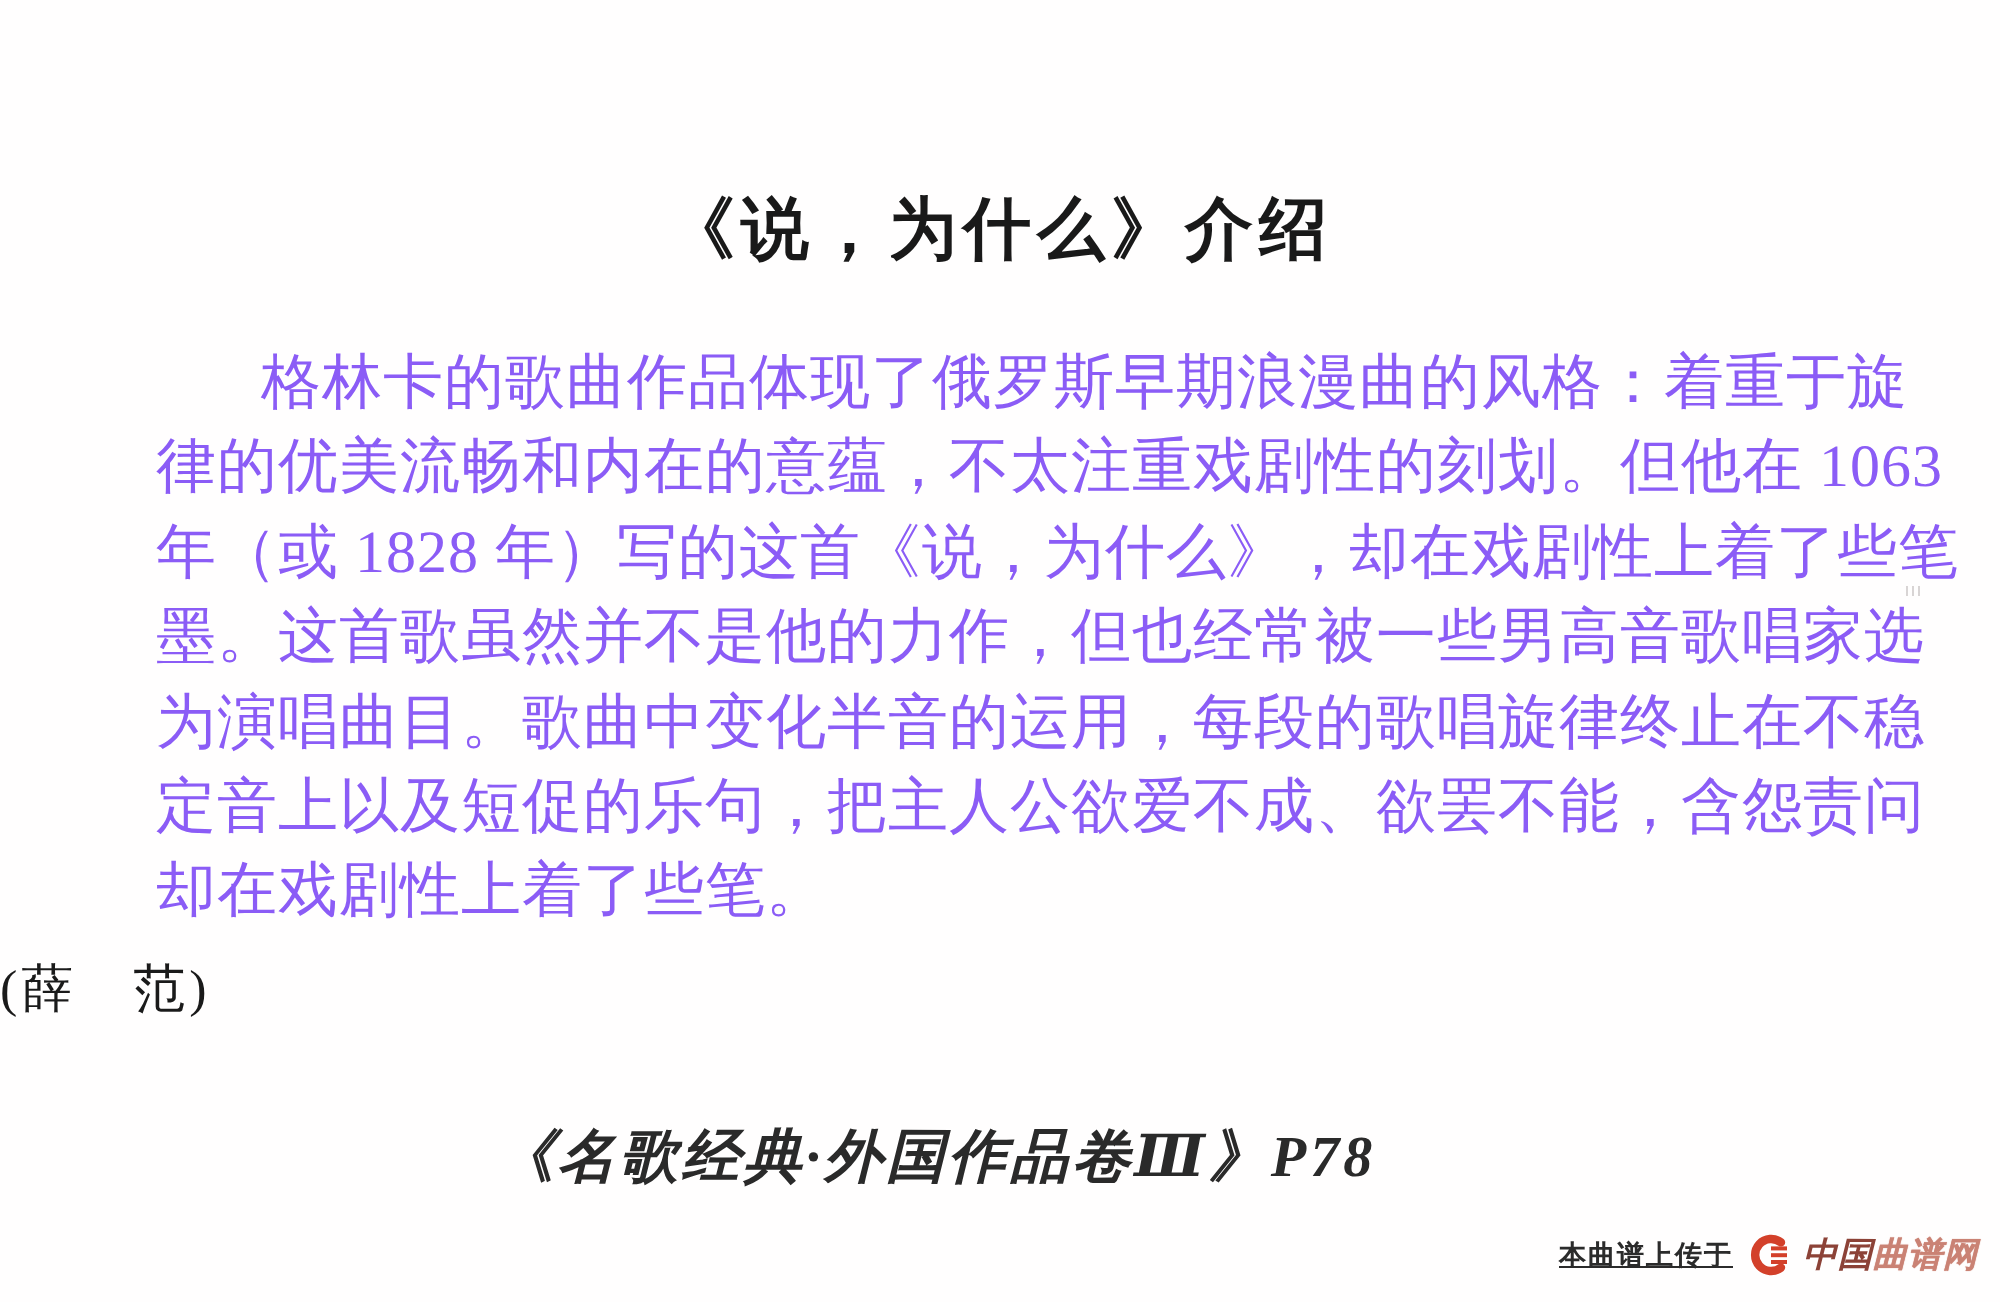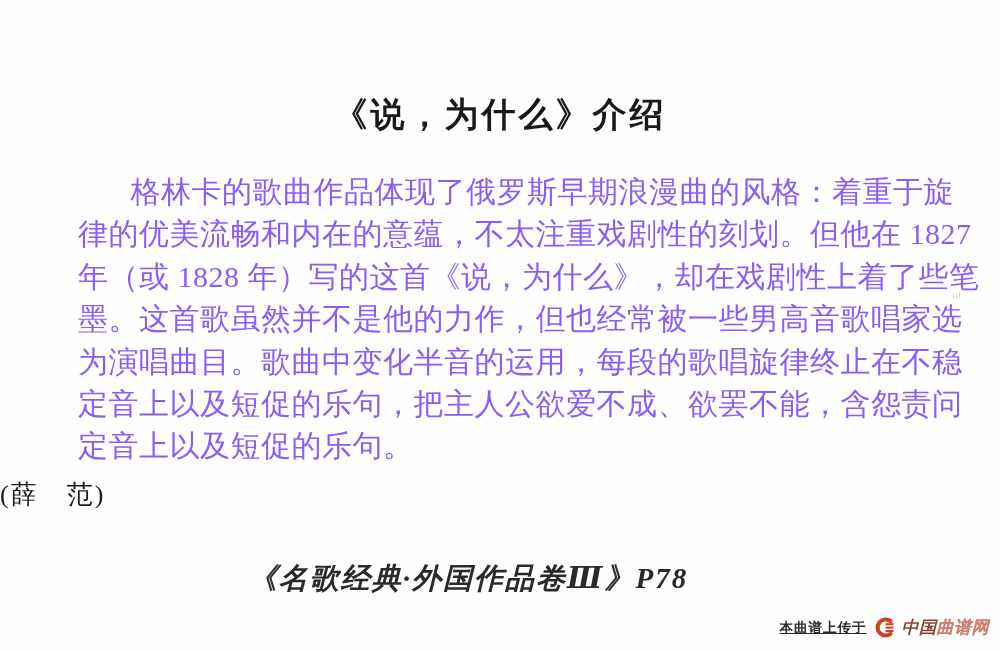--- a/index.html
+++ b/index.html
@@ -112,26 +112,26 @@
 </style>
 </head>
 <body>
 
 <div class="page">
 
   <h1 class="doc-title">《说，为什么》介绍</h1>
 
   <div class="paragraph">
     <div class="para-line first">格林卡的歌曲作品体现了俄罗斯早期浪漫曲的风格：着重于旋</div>
-    <div class="para-line">律的优美流畅和内在的意蕴，不太注重戏剧性的刻划。但他在 1827</div>
+    <div class="para-line">律的优美流畅和内在的意蕴，不太注重戏剧性的刻划。但他在 1063</div>
     <div class="para-line">年（或 1828 年）写的这首《说，为什么》，却在戏剧性上着了些笔</div>
     <div class="para-line">墨。这首歌虽然并不是他的力作，但也经常被一些男高音歌唱家选</div>
     <div class="para-line">为演唱曲目。歌曲中变化半音的运用，每段的歌唱旋律终止在不稳</div>
     <div class="para-line">定音上以及短促的乐句，把主人公欲爱不成、欲罢不能，含怨责问</div>
-    <div class="para-line last">定音上以及短促的乐句。</div>
+    <div class="para-line last">却在戏剧性上着了些笔。</div>
   </div>
 
   <div class="attribution">(薛　范)</div>
 
   <div class="citation">《名歌经典·外国作品卷Ⅲ》P78</div>
 
   <div class="scan-artifact"></div>
 
   <div class="watermark">
     <span class="wm-prefix">本曲谱上传于</span>

